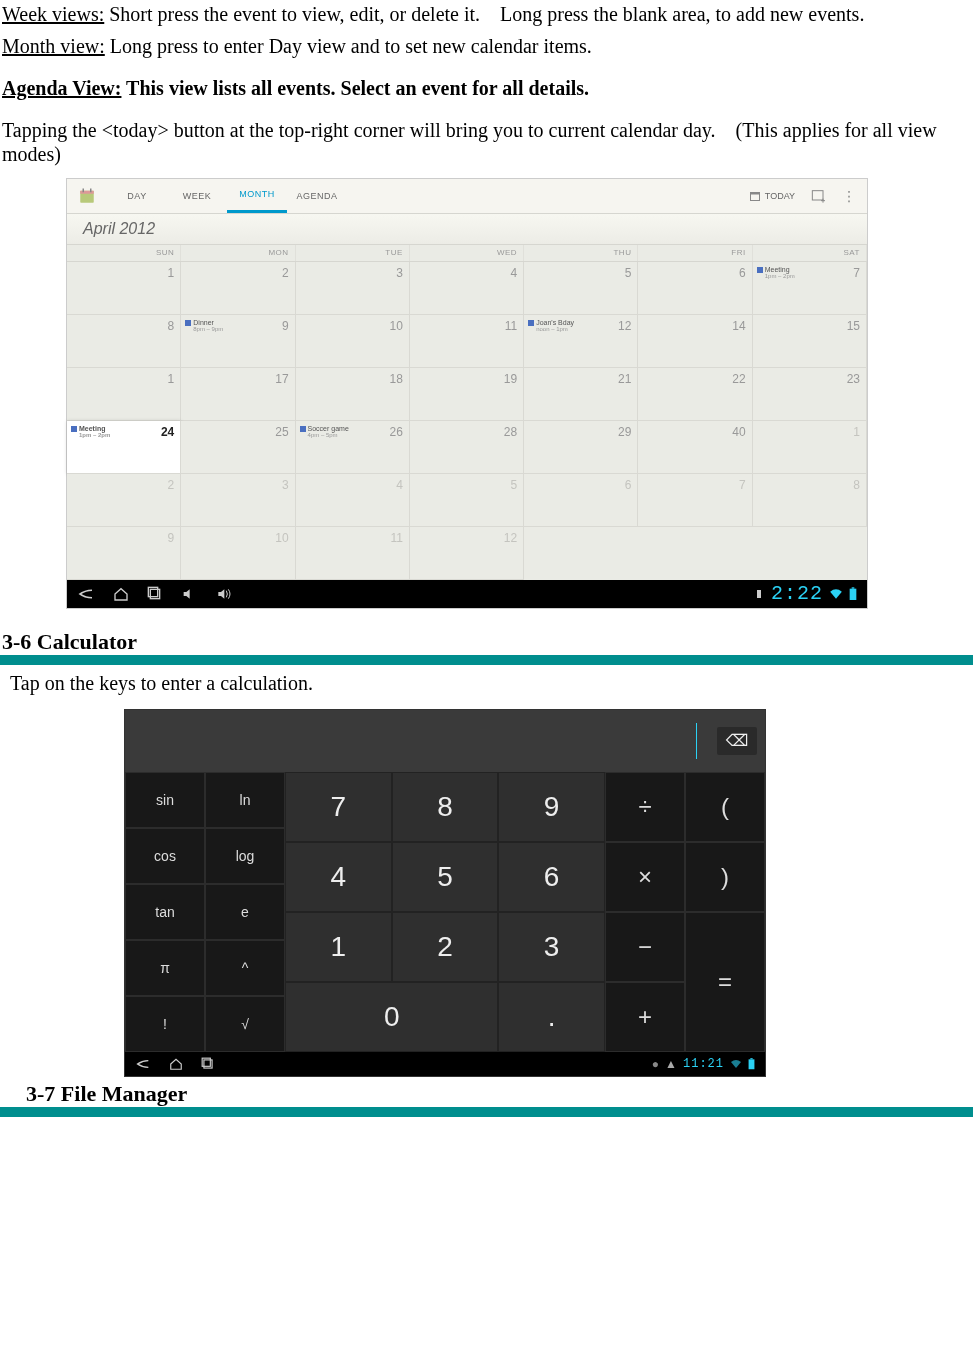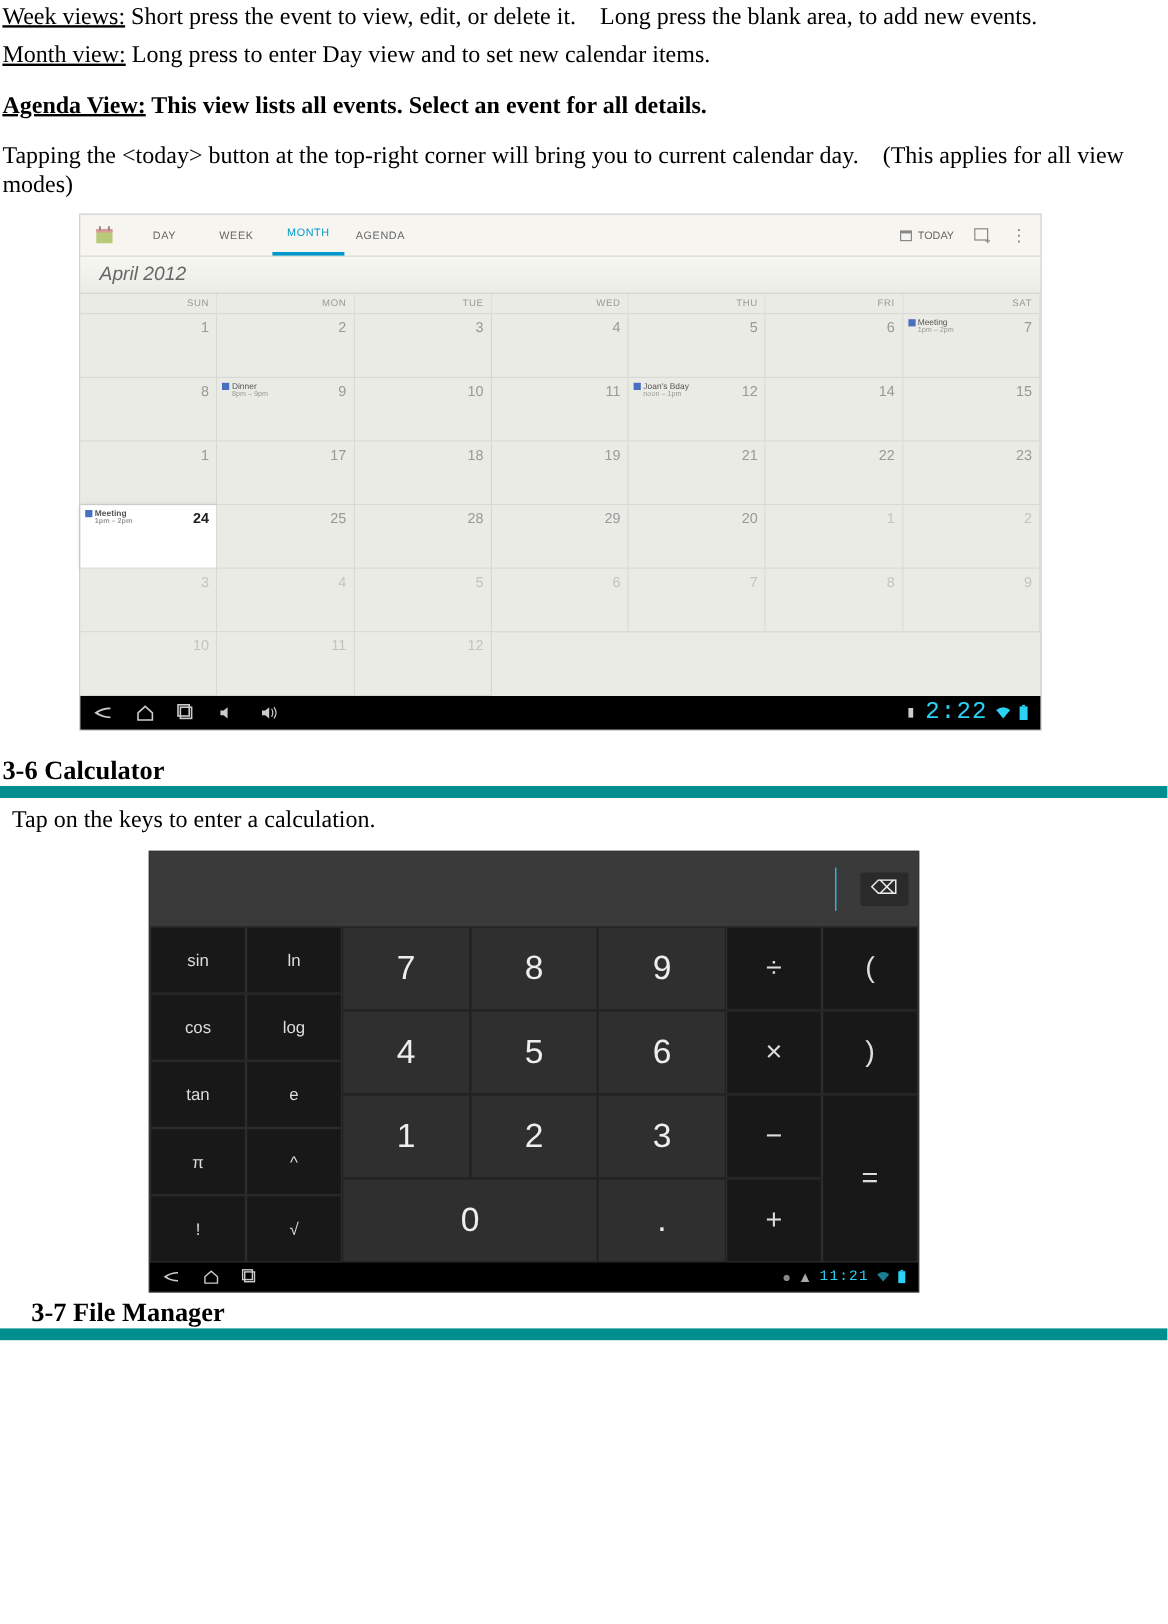--- a/index.html
+++ b/index.html
@@ -273,23 +273,24 @@
       <div class="cal-cell">15</div>
       <div class="cal-cell">1</div>
       <div class="cal-cell">17</div>
       <div class="cal-cell">18</div>
       <div class="cal-cell">19</div>
       <div class="cal-cell">21</div>
       <div class="cal-cell">22</div>
       <div class="cal-cell">23</div>
       <div class="cal-cell today">24<div class="cal-event"><span class="sq"></span>Meeting<span class="time">1pm – 2pm</span></div></div>
       <div class="cal-cell">25</div>
+      <div class="cal-cell">26<div class="cal-event"><span class="sq"></span>Soccer game<span class="time">4pm – 5pm</span></div></div>
       <div class="cal-cell">28</div>
       <div class="cal-cell">29</div>
-      <div class="cal-cell">20</div>
+      <div class="cal-cell">40</div>
       <div class="cal-cell faded">1</div>
       <div class="cal-cell faded">2</div>
       <div class="cal-cell faded">3</div>
       <div class="cal-cell faded">4</div>
       <div class="cal-cell faded">5</div>
       <div class="cal-cell faded">6</div>
       <div class="cal-cell faded">7</div>
       <div class="cal-cell faded">8</div>
       <div class="cal-cell faded">9</div>
       <div class="cal-cell faded">10</div>

